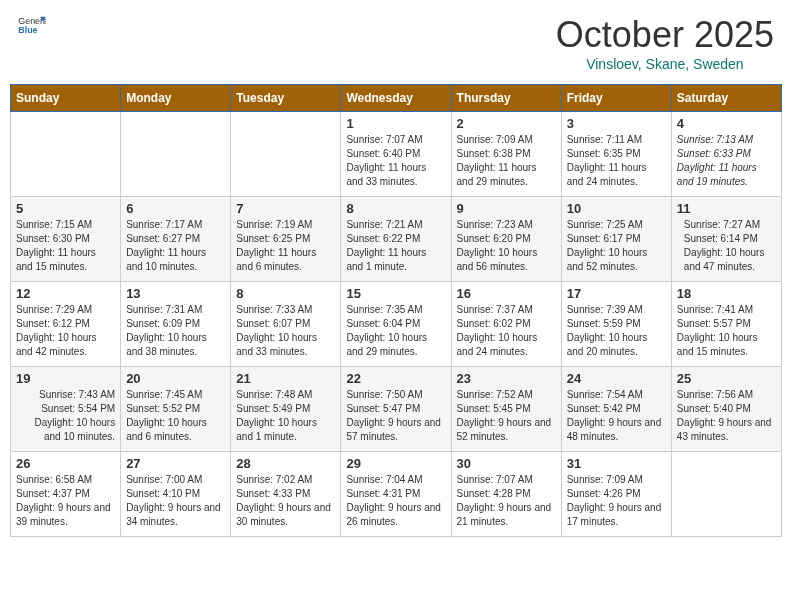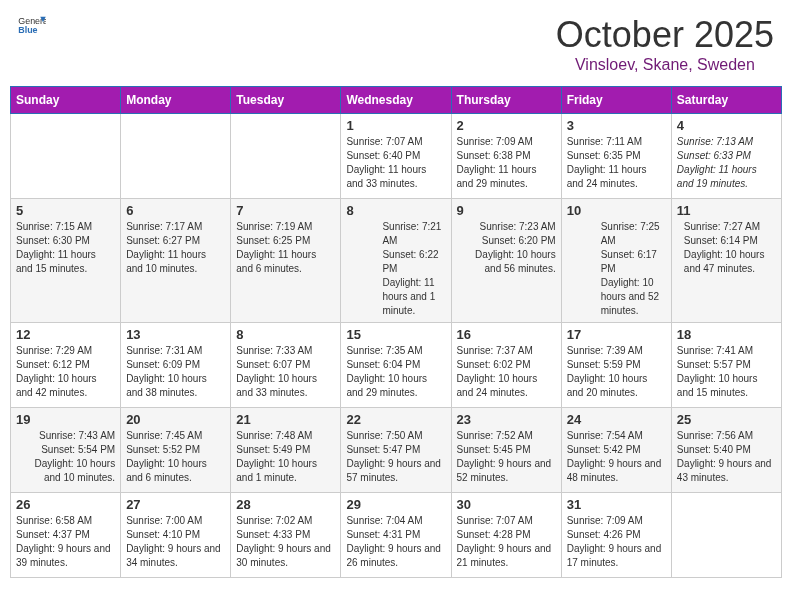--- a/index.html
+++ b/index.html
@@ -28,30 +28,30 @@
     }
     .title-block {
       text-align: center;
     }
     .month-title {
       font-size: 36px;
       font-weight: 300;
       color: #333;
     }
     .location-title {
-      font-size: 16px;
-      color: #701a75;
+      font-size: 14px;
+      color: #0f766e;
     }
     .calendar {
       width: 100%;
       border-collapse: collapse;
       font-size: 10.5px;
     }
     .calendar th {
-      background: #a21caf;
+      background: #a16207;
       color: #fff;
       text-align: left;
       padding: 6px 5px;
       font-size: 12px;
       font-weight: bold;
       border: 1px solid #2a6db5;
     }
     .calendar td {
       vertical-align: top;
       border: 1px solid #ccc;
@@ -152,33 +152,33 @@
 Daylight: 11 hours and 10 minutes.</div>
         </td>
         <td>
           <span class="day-num">7</span>
           <div class="day-info" style="white-space: pre-line;">Sunrise: 7:19 AM
 Sunset: 6:25 PM
 Daylight: 11 hours and 6 minutes.</div>
         </td>
         <td>
           <span class="day-num">8</span>
-          <div class="day-info" style="white-space: pre-line; margin-left: 36px;">Sunrise: 7:21 AM
+          <div class="day-info" style="white-space: pre-line;">Sunrise: 7:21 AM
 Sunset: 6:22 PM
 Daylight: 11 hours and 1 minute.</div>
         </td>
         <td>
           <span class="day-num">9</span>
-          <div class="day-info" style="white-space: pre-line; text-align: right;">Sunrise: 7:23 AM
+          <div class="day-info" style="white-space: pre-line;">Sunrise: 7:23 AM
 Sunset: 6:20 PM
 Daylight: 10 hours and 56 minutes.</div>
         </td>
         <td>
           <span class="day-num">10</span>
-          <div class="day-info" style="white-space: pre-line; margin-left: 34px;">Sunrise: 7:25 AM
+          <div class="day-info" style="white-space: pre-line;">Sunrise: 7:25 AM
 Sunset: 6:17 PM
 Daylight: 10 hours and 52 minutes.</div>
         </td>
         <td>
           <span class="day-num">11</span>
           <div class="day-info" style="white-space: pre-line; margin-left: 7px;">Sunrise: 7:27 AM
 Sunset: 6:14 PM
 Daylight: 10 hours and 47 minutes.</div>
         </td>
       </tr>

